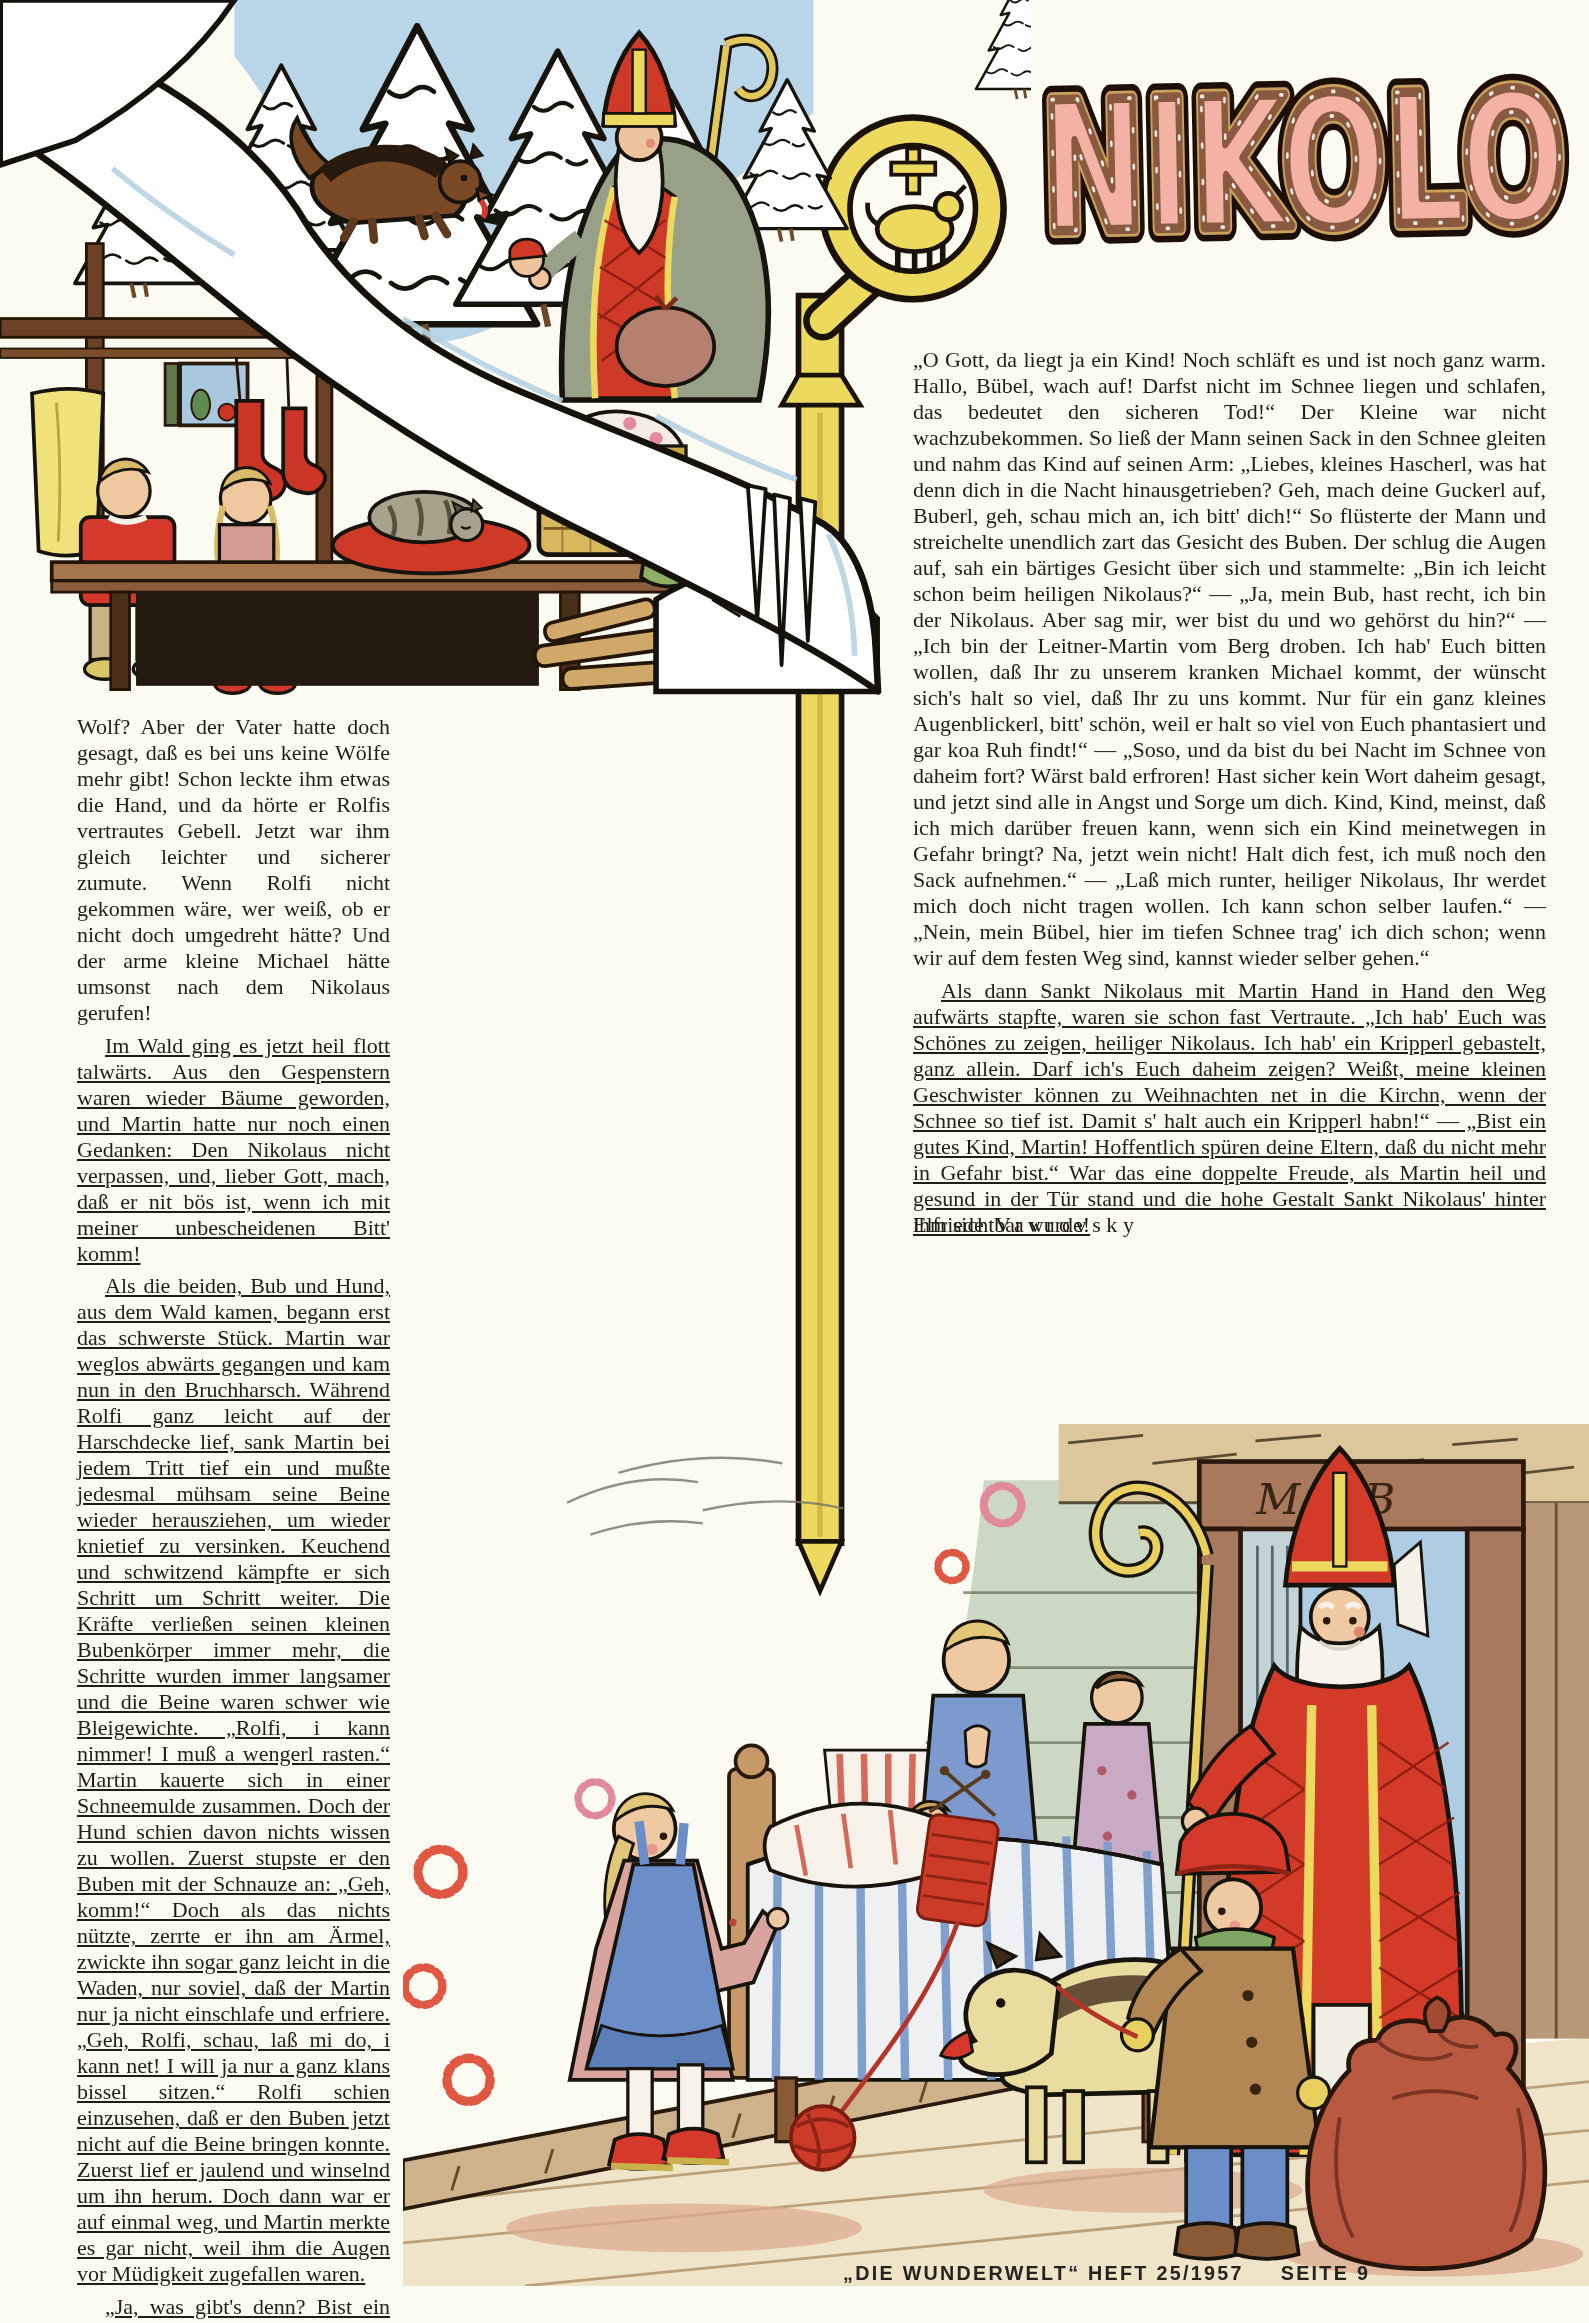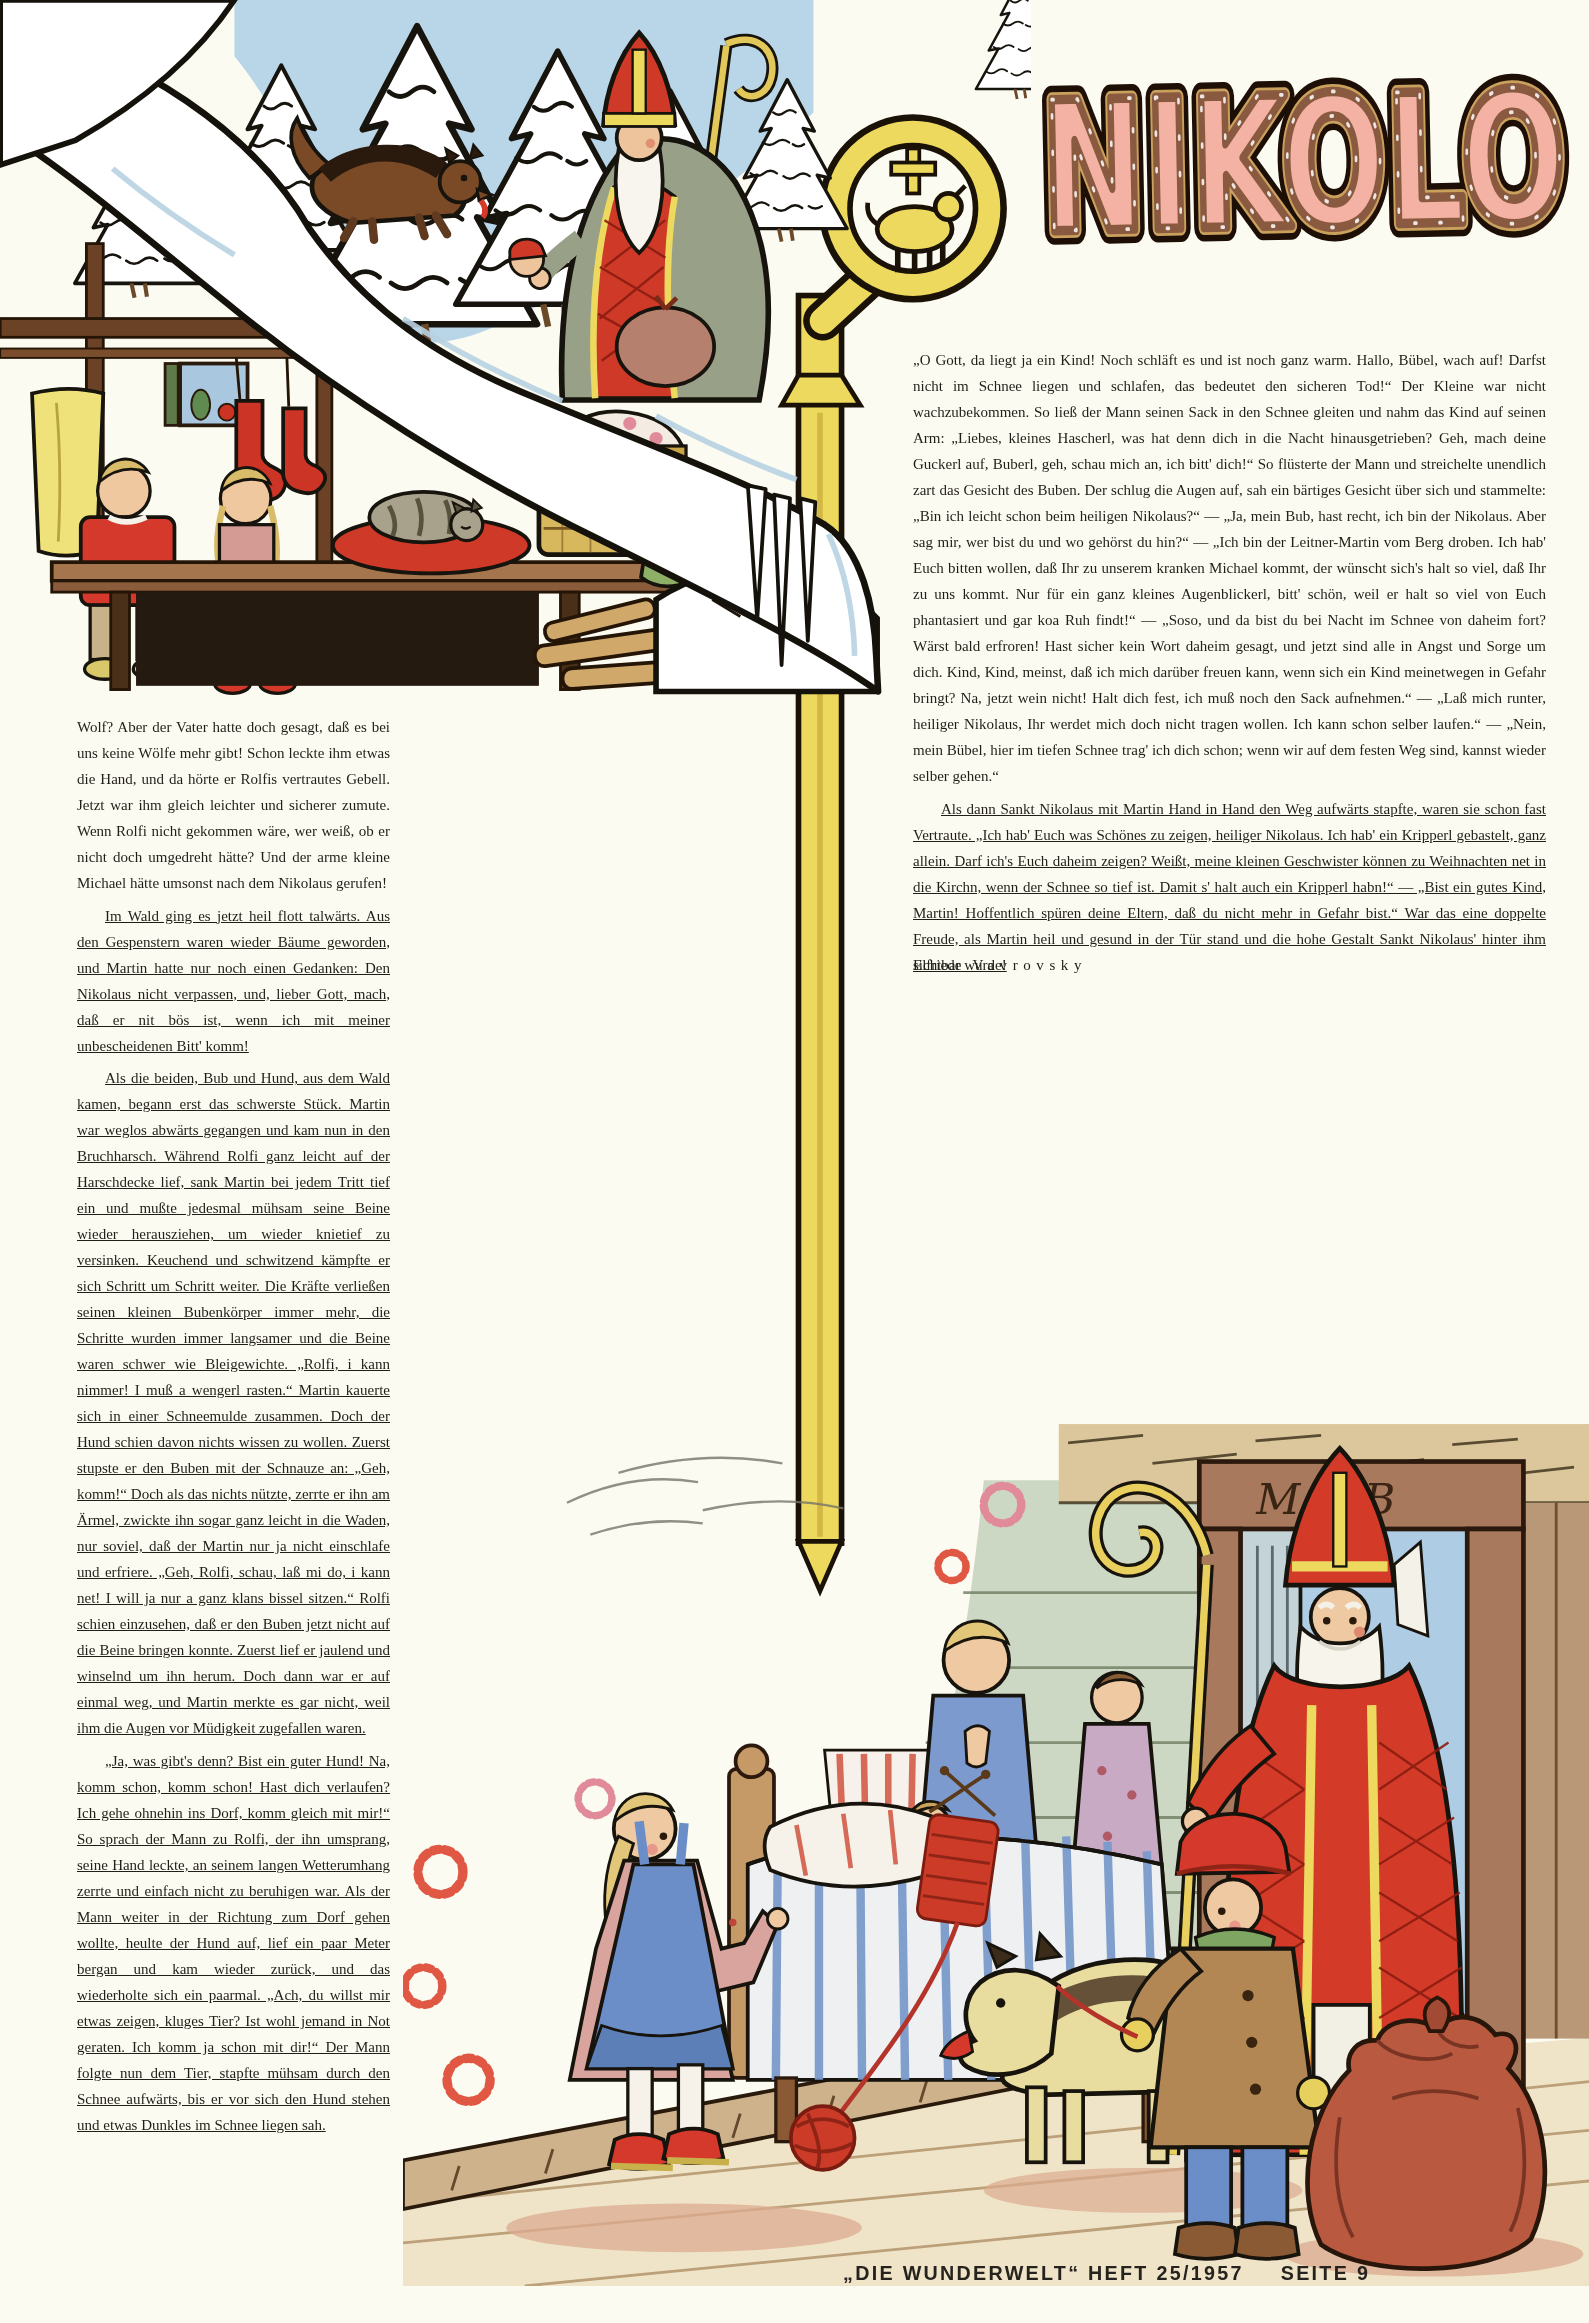--- a/index.html
+++ b/index.html
@@ -1,19 +1,19 @@
 <!DOCTYPE html>
 <html lang="de" style="font-size:15px"><head>
 <meta charset="utf-8">
 <style>
   html,body{margin:0;padding:0;background:#d8d4c6;}
   .page{position:relative;width:1589px;height:2324px;background:#fcfbf2;overflow:hidden;
         font-family:"Liberation Serif",serif;}
   .illo{position:absolute;}
-  .col{position:absolute;font-size:15px;line-height:26px;color:#211e19;text-align:justify;}
+  .col{position:absolute;font-size:22px;line-height:26px;color:#211e19;text-align:justify;}
   .col p{margin:0;}
   .col p + p{margin-top:6.6px;text-decoration:underline;}
   .indent{text-indent:28px;}
   #left-col{left:77px;top:714px;width:638px;}
   #right-col{left:913px;top:347px;width:633px;}
   .wrap-spacer{float:right;width:325px;height:539px;margin-top:1042px;}
   .author-line{margin-top:-26px;padding-right:3.7px;}
   .author-last{letter-spacing:5.6px;margin-left:11.2px;}
   #footer{position:absolute;left:843px;top:2262px;width:703px;display:flex;justify-content:flex-start;
           gap:37px;font-family:"Liberation Sans",sans-serif;font-weight:bold;font-size:19.7px;

